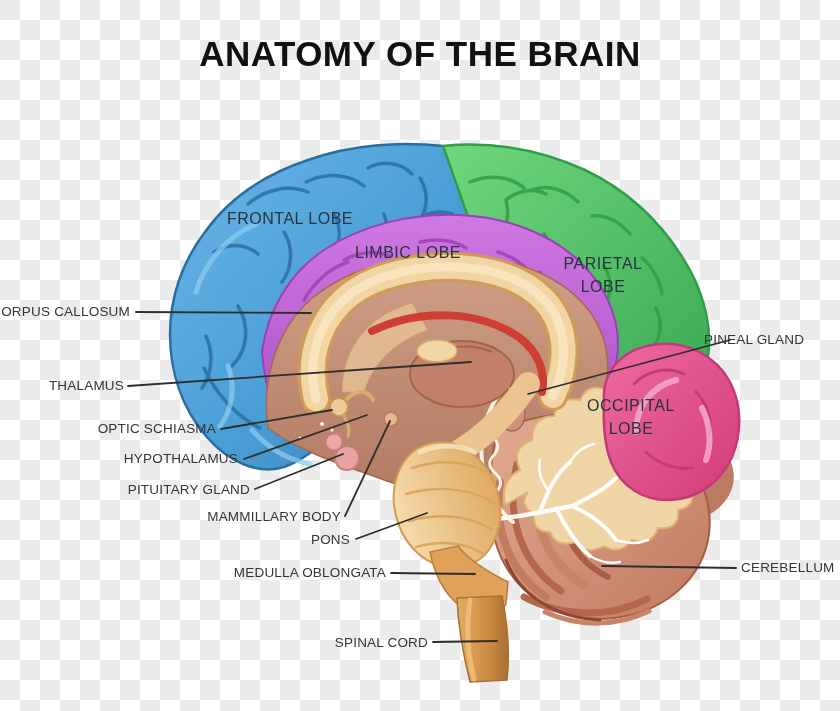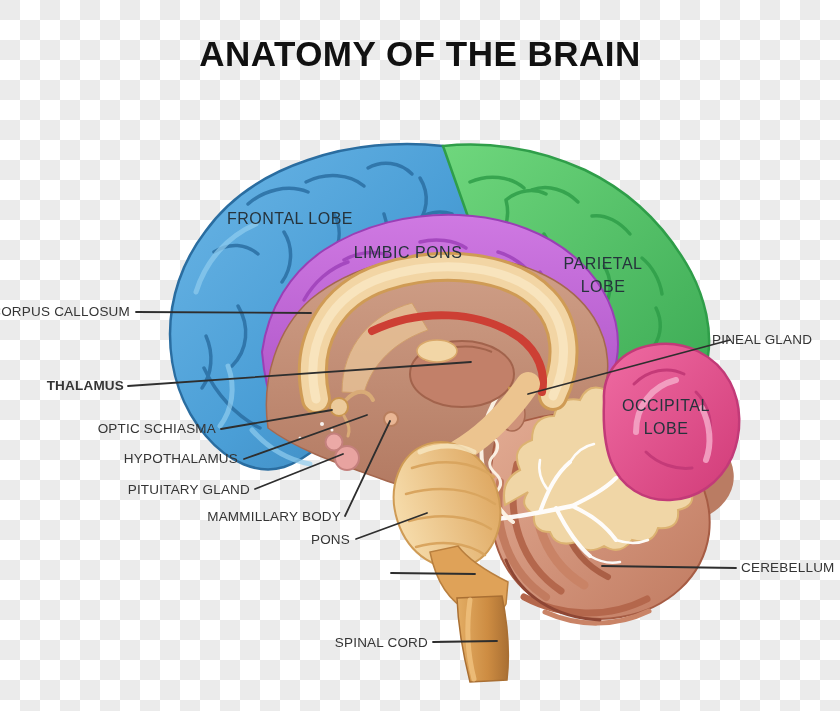--- a/index.html
+++ b/index.html
@@ -233,29 +233,30 @@
       <line x1="345" y1="516" x2="390" y2="421"></line>
       <line x1="356" y1="539" x2="427" y2="513"></line>
       <line x1="391" y1="573" x2="475" y2="574"></line>
       <line x1="433" y1="642" x2="497" y2="641"></line>
       <line x1="730" y1="340" x2="528" y2="394"></line>
       <line x1="736" y1="568" x2="602" y2="566"></line>
     </g>
   </svg>
 
   <div class="llbl" style="left:185px;top:207px;width:210px;">FRONTAL LOBE</div>
-  <div class="llbl" style="left:303px;top:241px;width:210px;">LIMBIC PONS</div>
+  <div class="llbl" style="left:303px;top:241px;width:210px;">LIMBIC LOBE</div>
   <div class="llbl" style="left:548px;top:252px;width:110px;">PARIETAL LOBE</div>
-  <div class="llbl" style="left:606px;top:394px;width:120px;text-align:center;">OCCIPITAL LOBE</div>
+  <div class="llbl" style="left:571px;top:394px;width:120px;text-align:center;">OCCIPITAL LOBE</div>
 
   <div class="slbl" style="right:710px;top:304px;">CORPUS CALLOSUM</div>
-  <div class="slbl" style="right:716px;top:378px;font-weight:bold;">THALAMUS</div>
+  <div class="slbl" style="right:716px;top:378px;">THALAMUS</div>
   <div class="slbl" style="right:624px;top:421px;">OPTIC SCHIASMA</div>
   <div class="slbl" style="right:602px;top:451px;">HYPOTHALAMUS</div>
   <div class="slbl" style="right:590px;top:482px;">PITUITARY GLAND</div>
   <div class="slbl" style="right:499px;top:509px;">MAMMILLARY BODY</div>
   <div class="slbl" style="right:490px;top:532px;">PONS</div>
+  <div class="slbl" style="right:454px;top:565px;">MEDULLA OBLONGATA</div>
   <div class="slbl" style="right:412px;top:635px;text-align:right;">SPINAL CORD</div>
 
-  <div class="slbl" style="left:704px;top:332px;margin-left:8px;">PINEAL GLAND</div>
+  <div class="slbl" style="left:704px;top:332px;">PINEAL GLAND</div>
   <div class="slbl" style="left:741px;top:560px;">CEREBELLUM</div>
 
 </div>
 
 </body></html>

